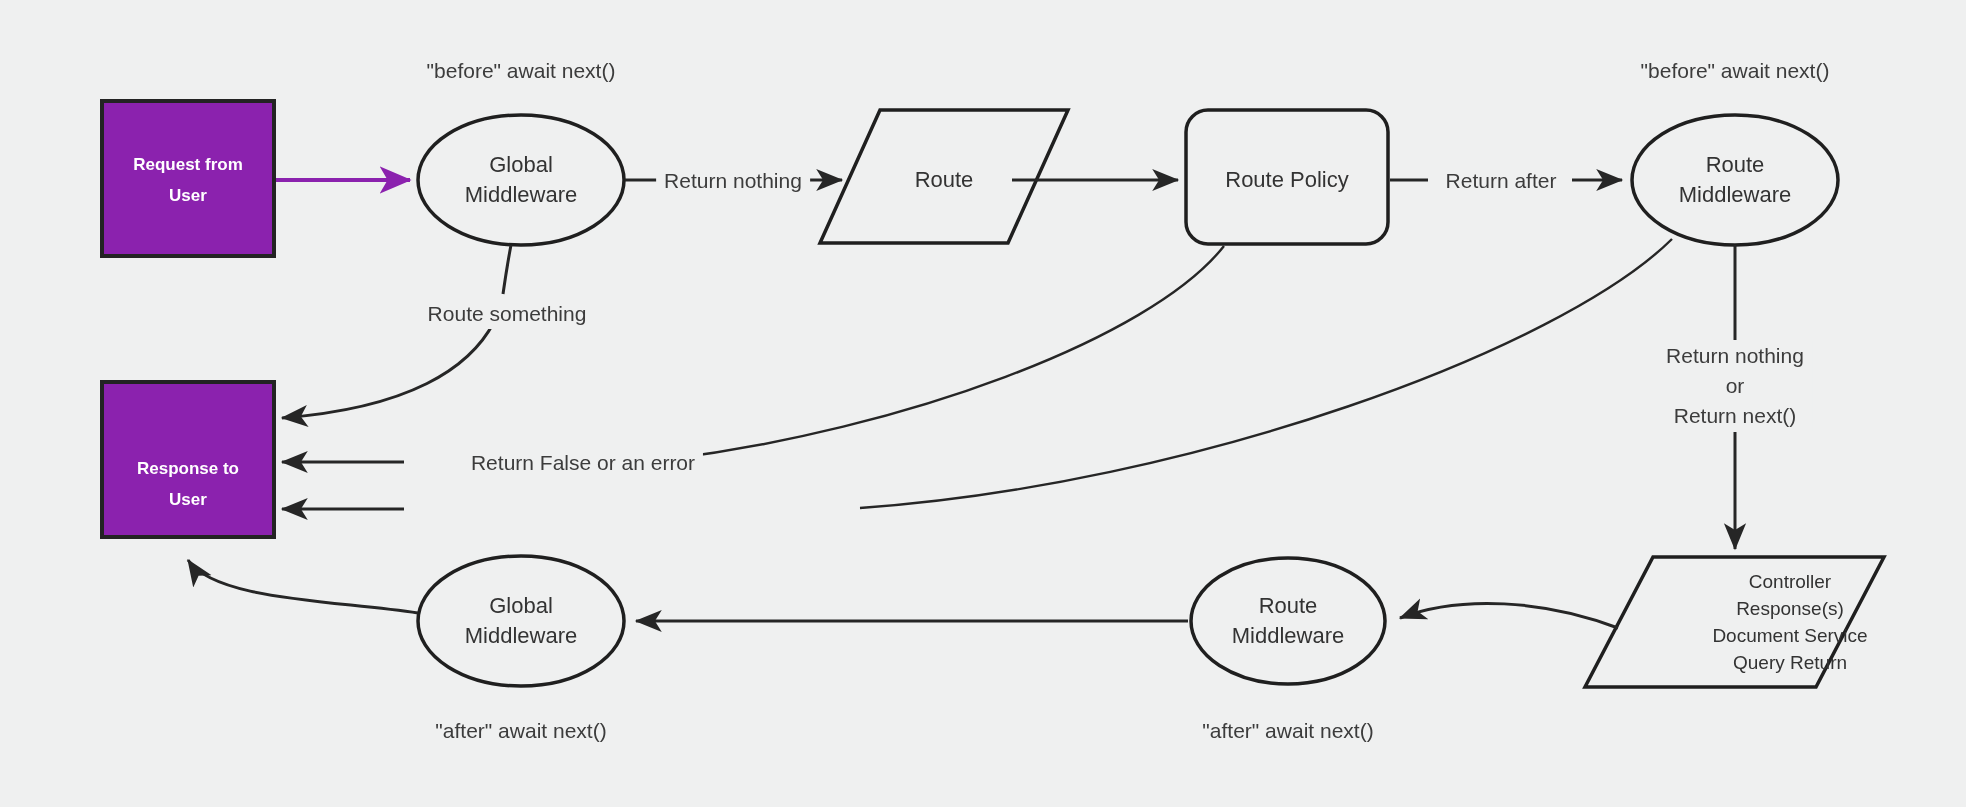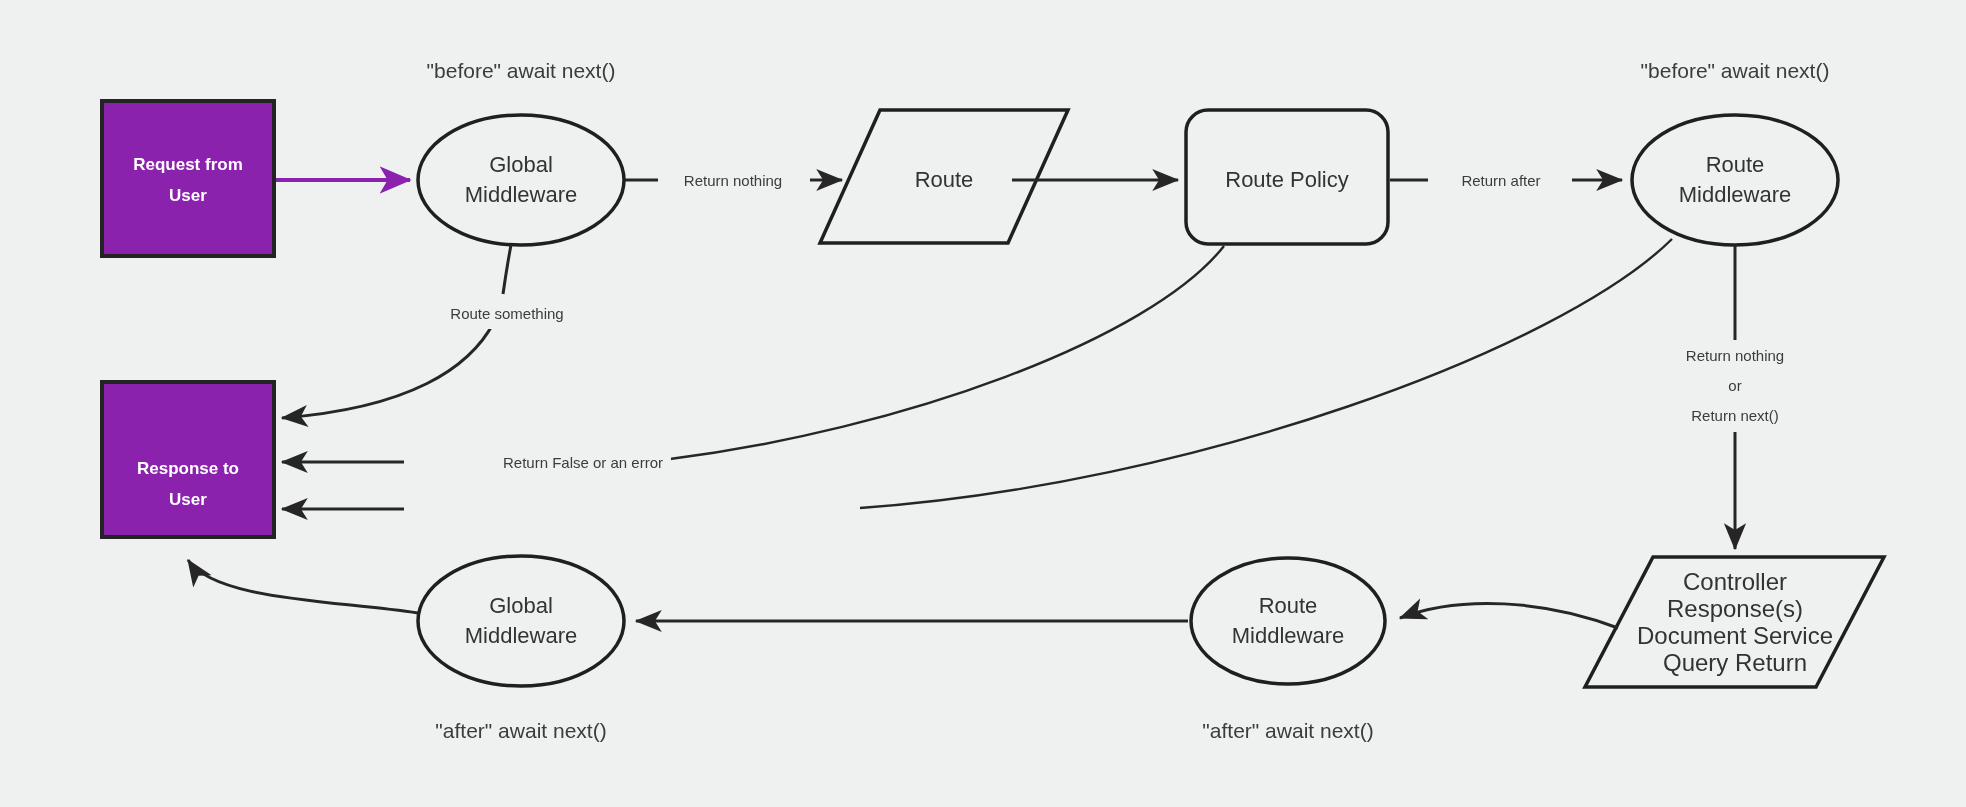--- a/index.html
+++ b/index.html
@@ -61,21 +61,21 @@
     color: #ffffff;
     font-weight: bold;
     font-size: 17px;
     line-height: 31px;
   }
   .edge-label {
     position: absolute;
     transform: translate(-50%, -50%);
     text-align: center;
     color: #3c3c3c;
-    font-size: 15px;
+    font-size: 21px;
     line-height: 30px;
     white-space: nowrap;
     background: #eff0f0;
     padding: 0 8px;
     font-family: "Liberation Sans", "DejaVu Sans", sans-serif;
   }
   .note-label {
     position: absolute;
     transform: translate(-50%, -50%);
     text-align: center;
@@ -172,21 +172,21 @@
 
   <div class="node-label" style="left:1287px; top:180px;">
     <div>Route Policy</div>
   </div>
 
   <div class="node-label" style="left:1735px; top:180px;">
     <div>Route</div>
     <div>Middleware</div>
   </div>
 
-  <div class="node-label" style="left:1735px; top:622px; font-size:24px; line-height:27px;">
+  <div class="node-label" style="left:1790px; top:622px; font-size:19px; line-height:27px;">
     <div>Controller</div>
     <div>Response(s)</div>
     <div>Document Service</div>
     <div>Query Return</div>
   </div>
 
   <div class="node-label" style="left:1288px; top:621px;">
     <div>Route</div>
     <div>Middleware</div>
   </div>

